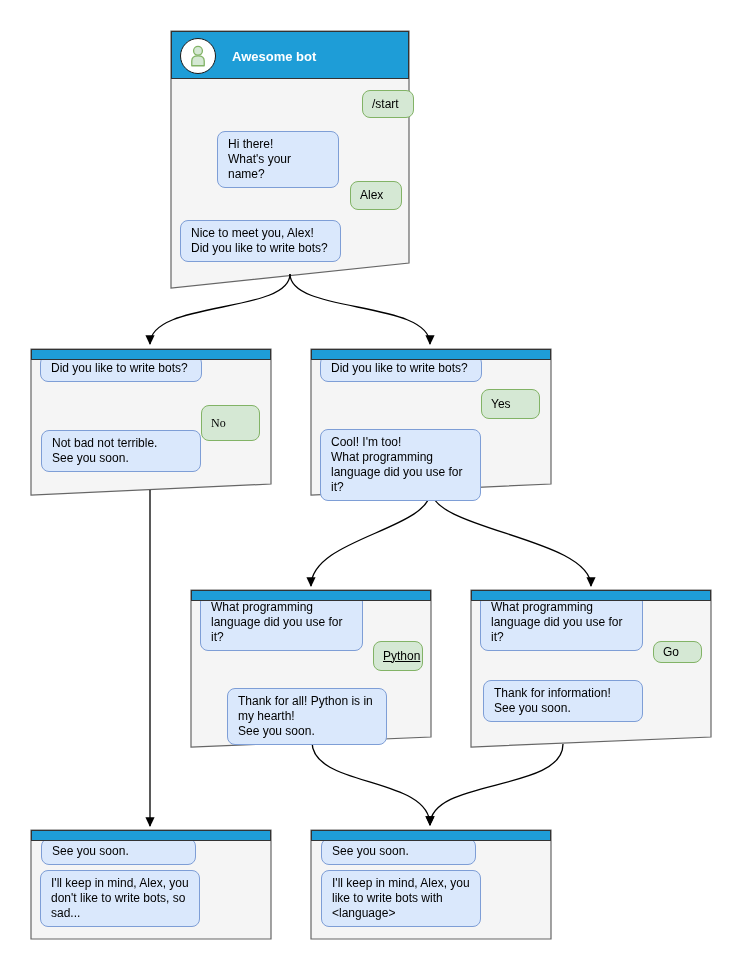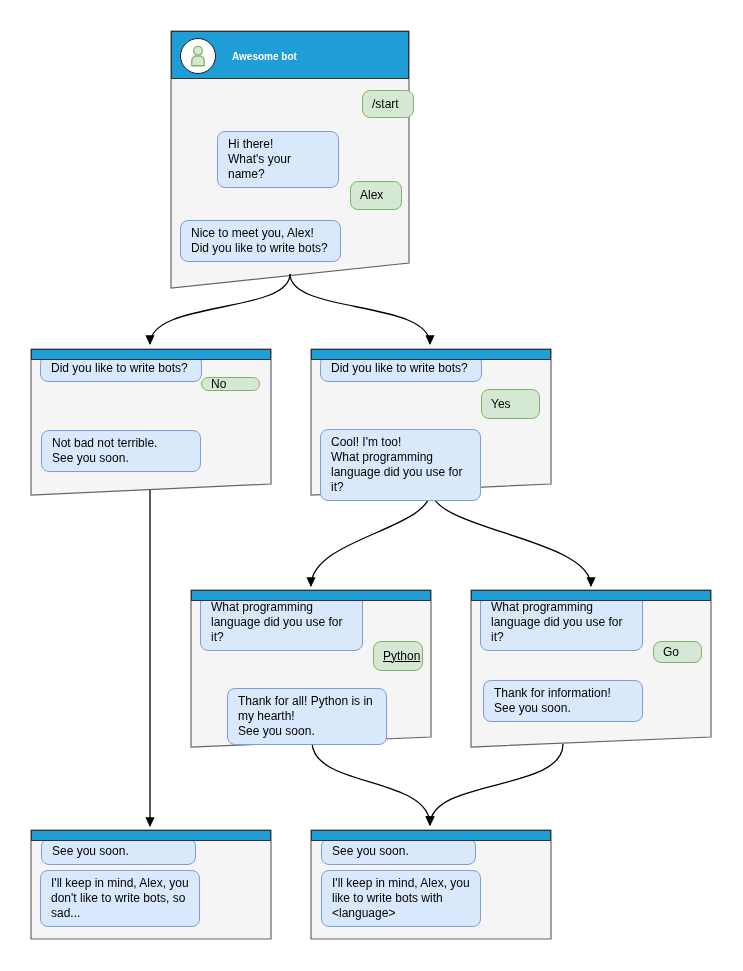--- a/index.html
+++ b/index.html
@@ -26,21 +26,21 @@
     position: absolute; left: 8px; top: 6px;
     width: 36px; height: 36px; border-radius: 50%;
     background: #ffffff;
     border: 1.5px solid var(--avatar-stroke, #1a1a1a);
     box-sizing: border-box;
     display: flex; align-items: center; justify-content: center;
   }
   .title {
     position: absolute; left: 60px; top: 0; height: 48px;
     display: flex; align-items: center;
-    font-size: 10px; font-weight: bold; color: var(--title-text, #fff);
+    font-size: 13px; font-weight: bold; color: var(--title-text, #fff);
   }
   .bubble {
     position: absolute;
     box-sizing: border-box;
     border-radius: 8px;
     font-size: 12px;
     line-height: 15px;
     white-space: pre-line;
     z-index: 1;
   }
@@ -100,21 +100,21 @@
     <div class="bubble bot" style="left:9px; top:100px; width:122px;margin-left:37px;">Hi there!
 What's your name?</div>
     <div class="bubble user" style="left:179px; top:150px; width:52px; height:29px;">Alex</div>
     <div class="bubble bot" style="left:9px; top:189px; width:161px;">Nice to meet you, Alex!
 Did you like to write bots?</div>
   </div>
 
   <div class="window" style="left:31px; top:349px; width:240px; height:146px;">
     <div class="win-header thin"></div>
     <div class="bubble bot" style="left:9px; top:6px; width:162px;">Did you like to write bots?</div>
-    <div class="bubble user" style="left:170px; top:28px; width:59px; height:14px;">No</div>
+    <div class="bubble user" style="left:170px; top:56px; width:59px; height:36px;font-family:Liberation Serif, serif;">No</div>
     <div class="bubble bot" style="left:10px; top:81px; width:160px;">Not bad not terrible.
 See you soon.</div>
   </div>
 
   <div class="window" style="left:311px; top:349px; width:240px; height:146px;">
     <div class="win-header thin"></div>
     <div class="bubble bot" style="left:9px; top:6px; width:162px;">Did you like to write bots?</div>
     <div class="bubble user" style="left:170px; top:40px; width:59px; height:30px;">Yes</div>
     <div class="bubble bot" style="left:9px; top:80px; width:161px;">Cool! I'm too!
 What programming

